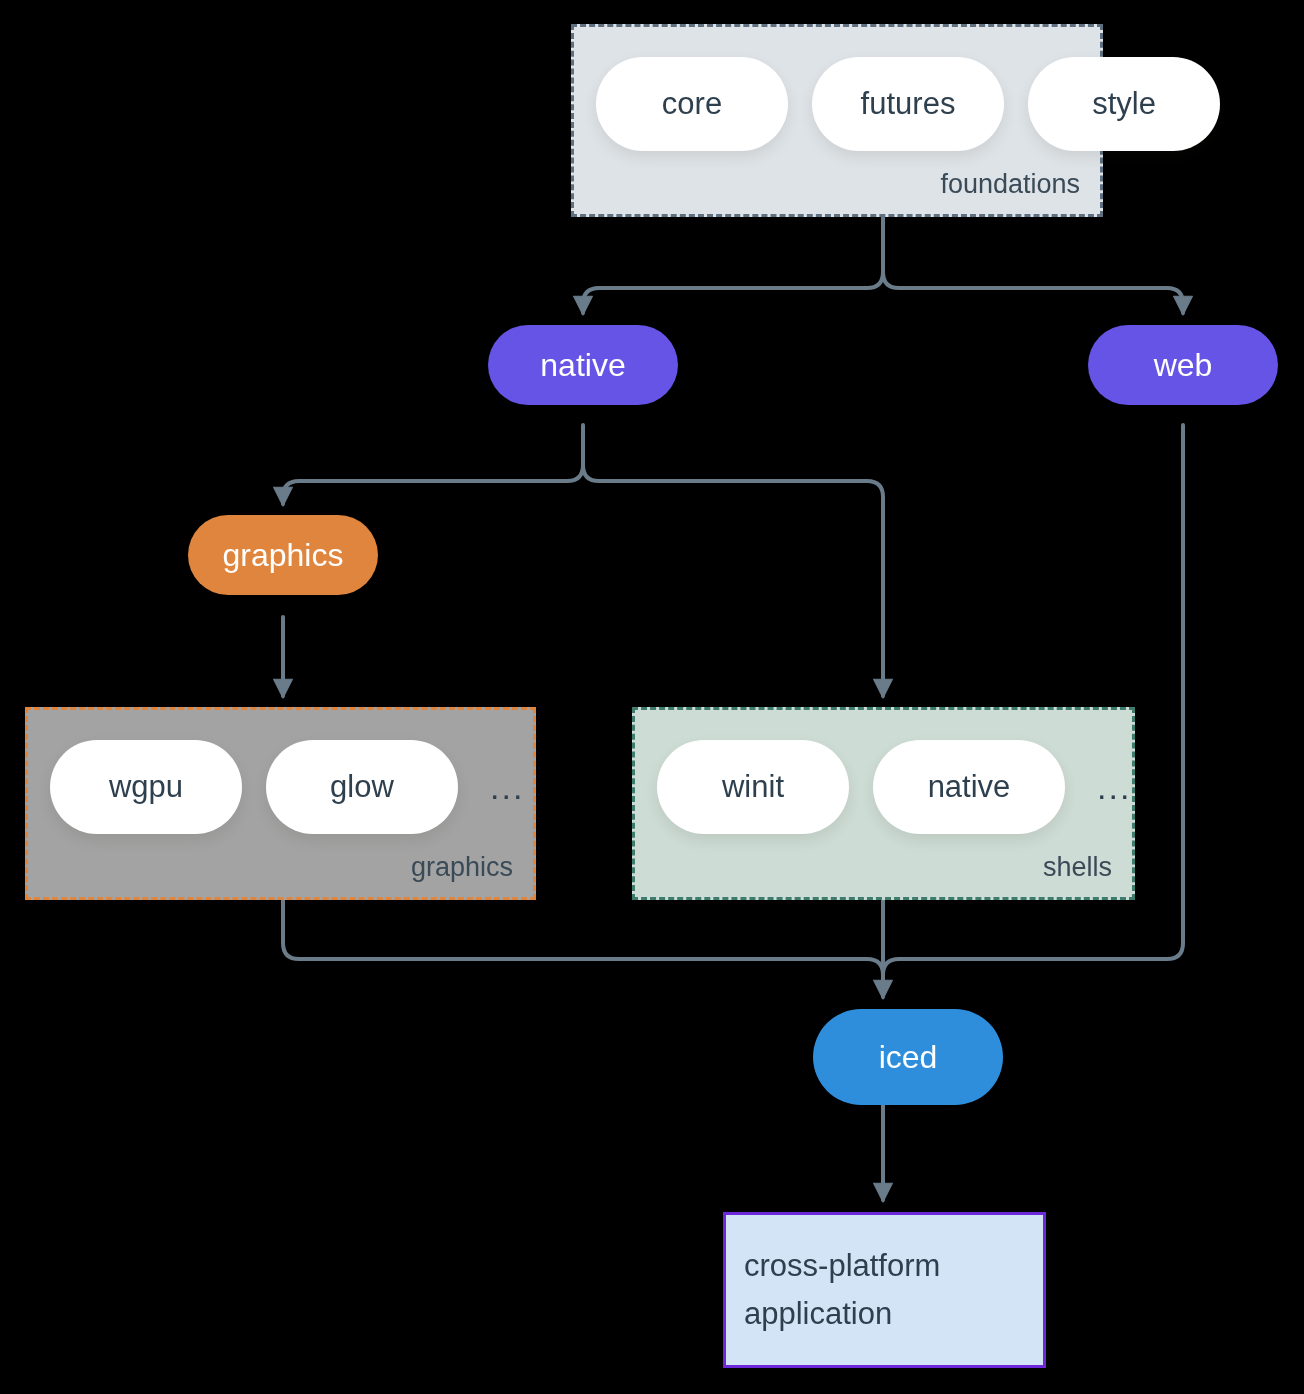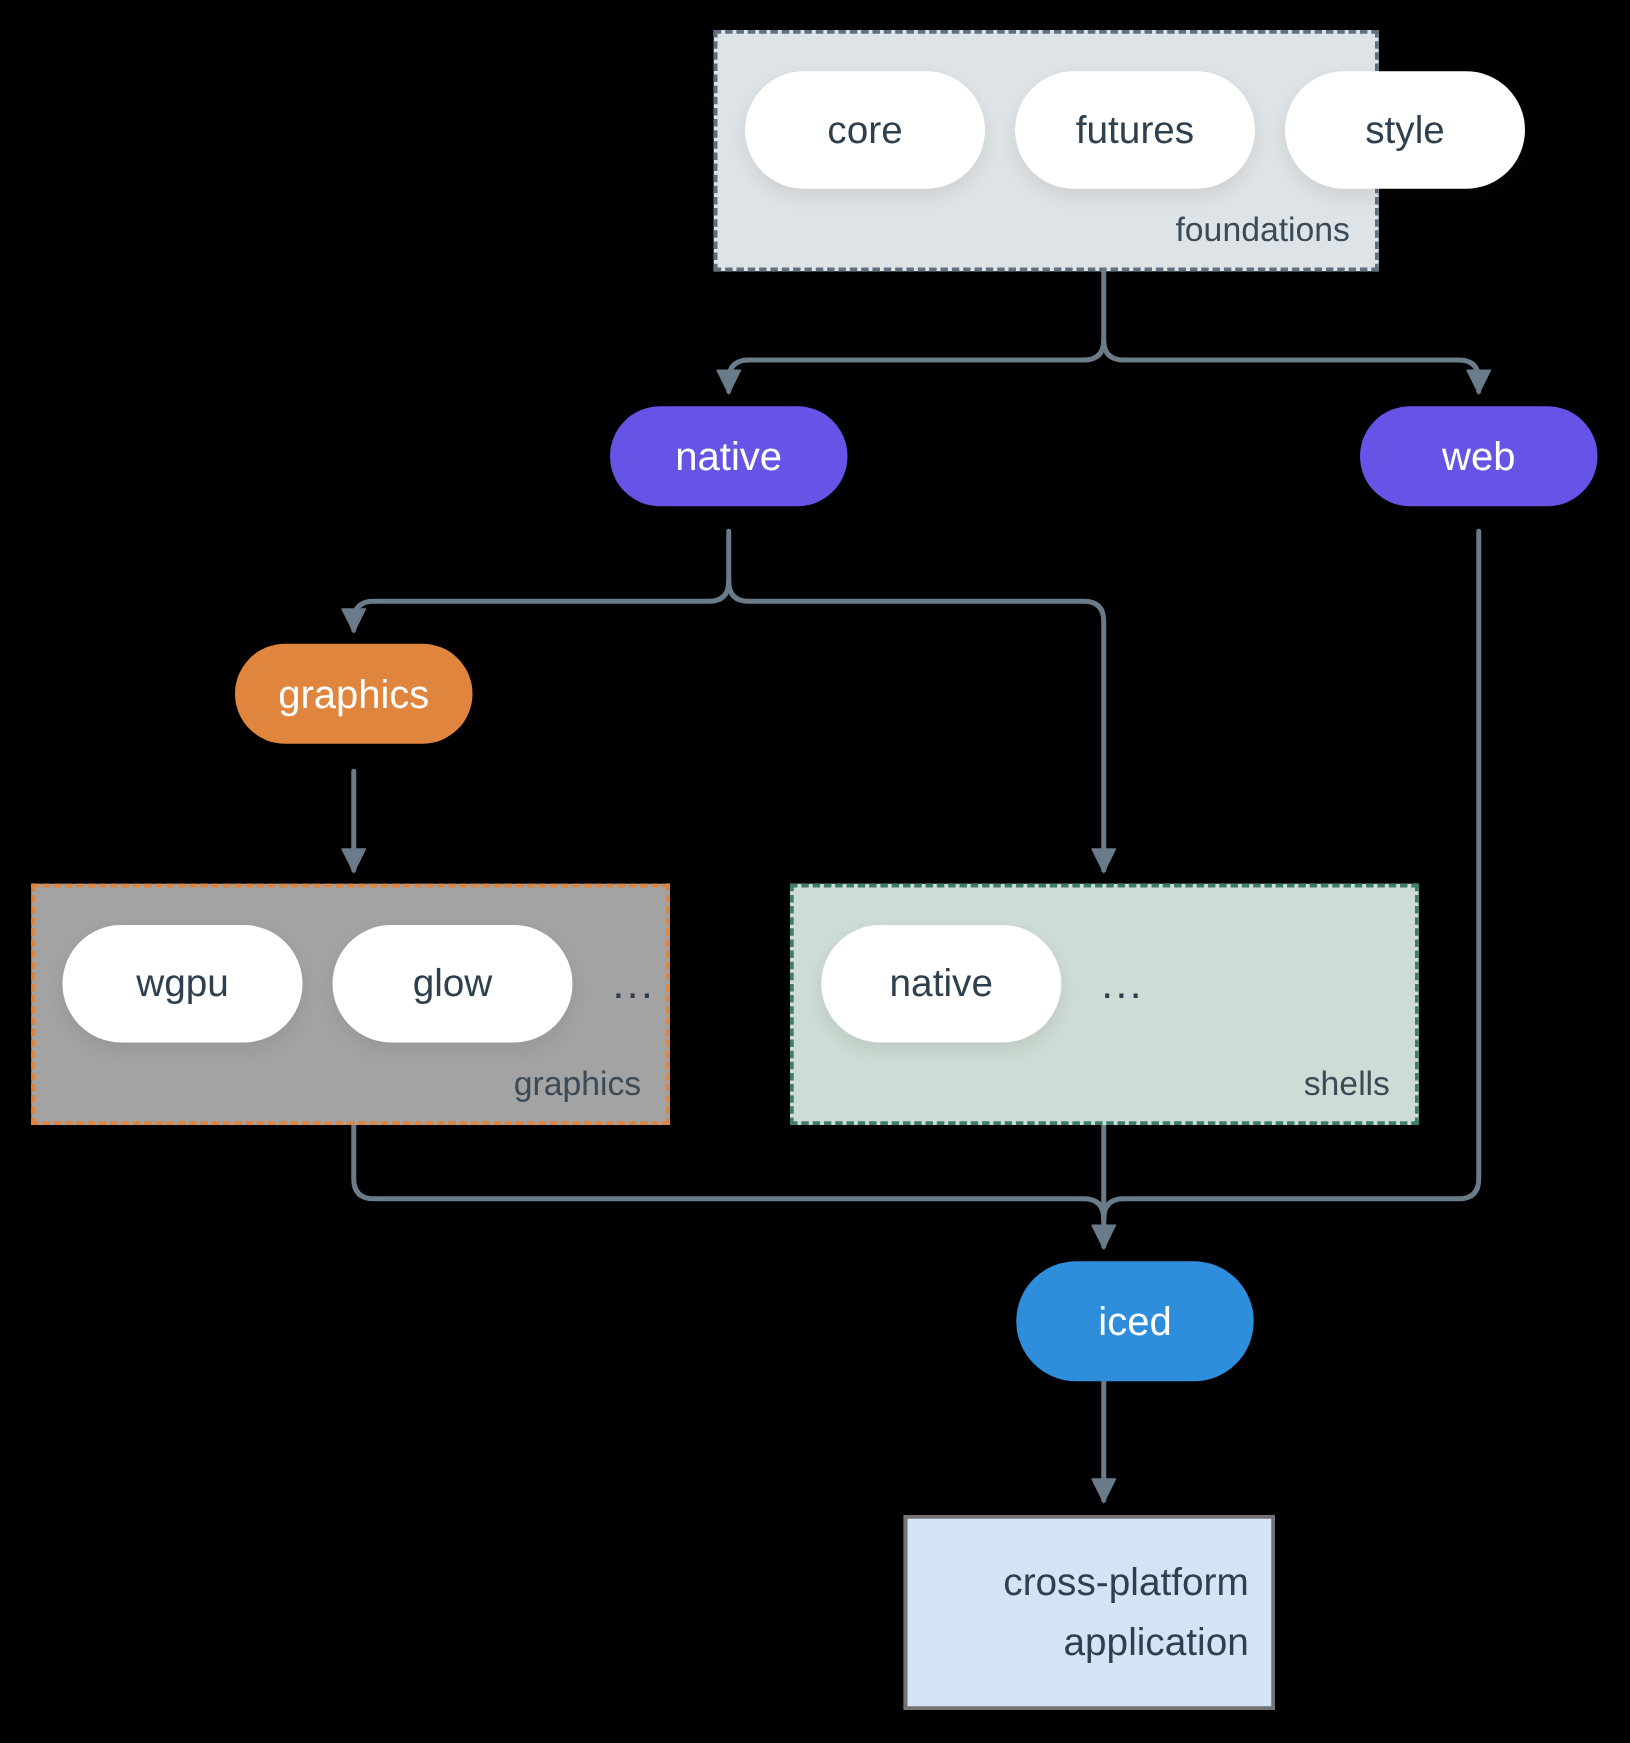--- a/index.html
+++ b/index.html
@@ -91,28 +91,28 @@
   .node-pill.orange { background: #e0853e; }
   .node-pill.blue   { background: #2e8edc; }
   .node-native   { left: 488px; top: 325px; }
   .node-web      { left: 1088px; top: 325px; text-align: center; }
   .node-graphics { left: 188px; top: 515px; }
   .node-iced     { left: 813px; top: 1009px; width: 190px; height: 96px; }
   
   .app-box {
     position: absolute;
     left: 723px; top: 1212px;
-    width: 297px; height: 156px;
+    width: 323px; height: 156px;
     box-sizing: border-box;
     background: #d4e4f7;
-    border: 3px solid #737373;
+    border: 3px solid #6d28d9;
     display: flex;
     align-items: center;
     justify-content: center;
-    text-align: right;
+    text-align: left;
     font-size: 31px;
     line-height: 1.55;
     color: #2e3f4e;
     padding: 0 18px;
   }
 </style>
 </head>
 <body>
 
 <div class="canvas">
@@ -180,20 +180,23 @@
         <span>glow</span>
       </div>
       <span class="ellipsis">...</span>
     </div>
     <div class="group-label">graphics</div>
   </section>
 
   <section class="group shells">
     <div class="pill-row">
       <div class="white-pill">
+        <span>winit</span>
+      </div>
+      <div class="white-pill">
         <span>native</span>
       </div>
       <span class="ellipsis">...</span>
     </div>
     <div class="group-label">shells</div>
   </section>
 
   <div class="node-pill blue node-iced">
     <span>iced</span>
   </div>

